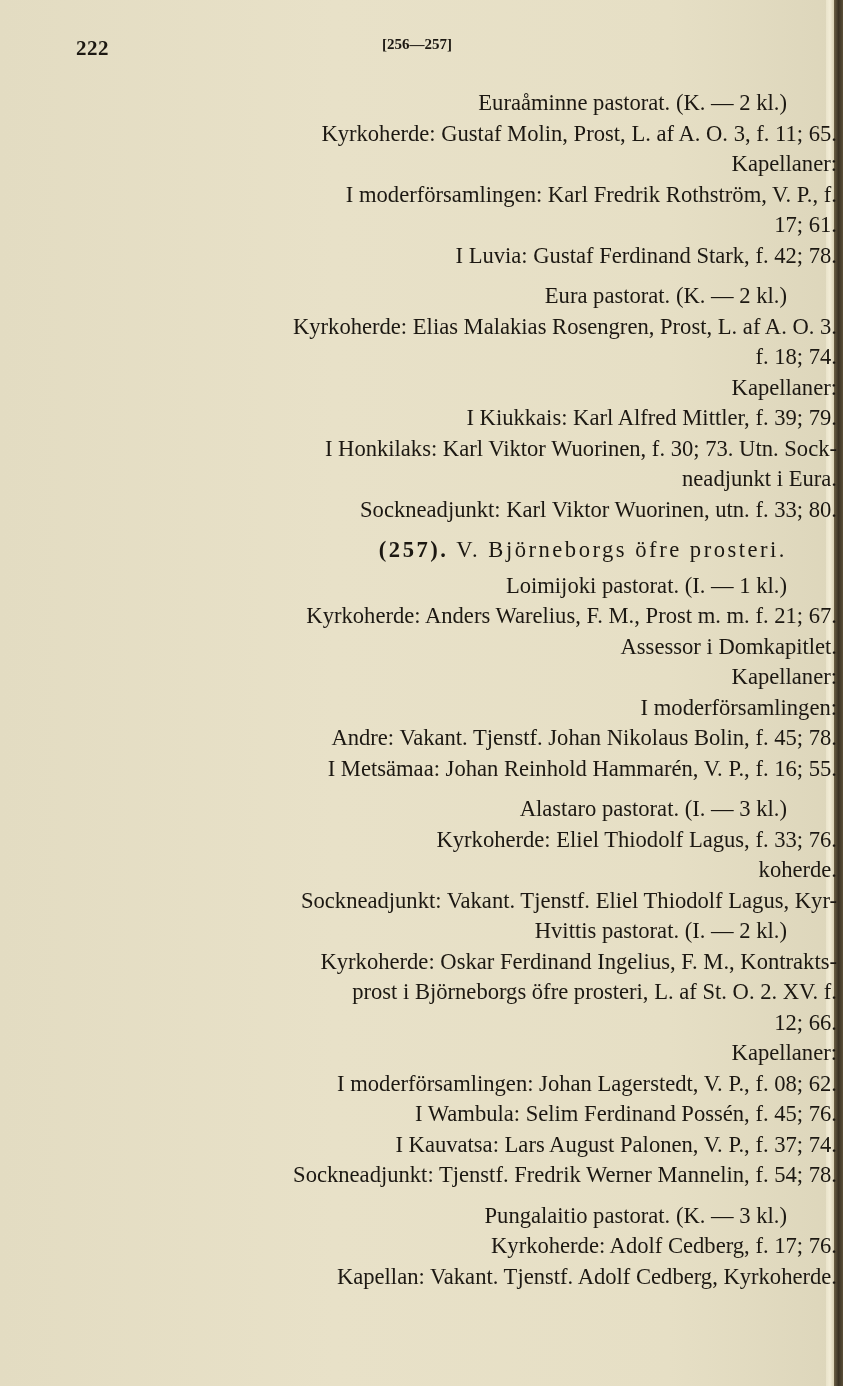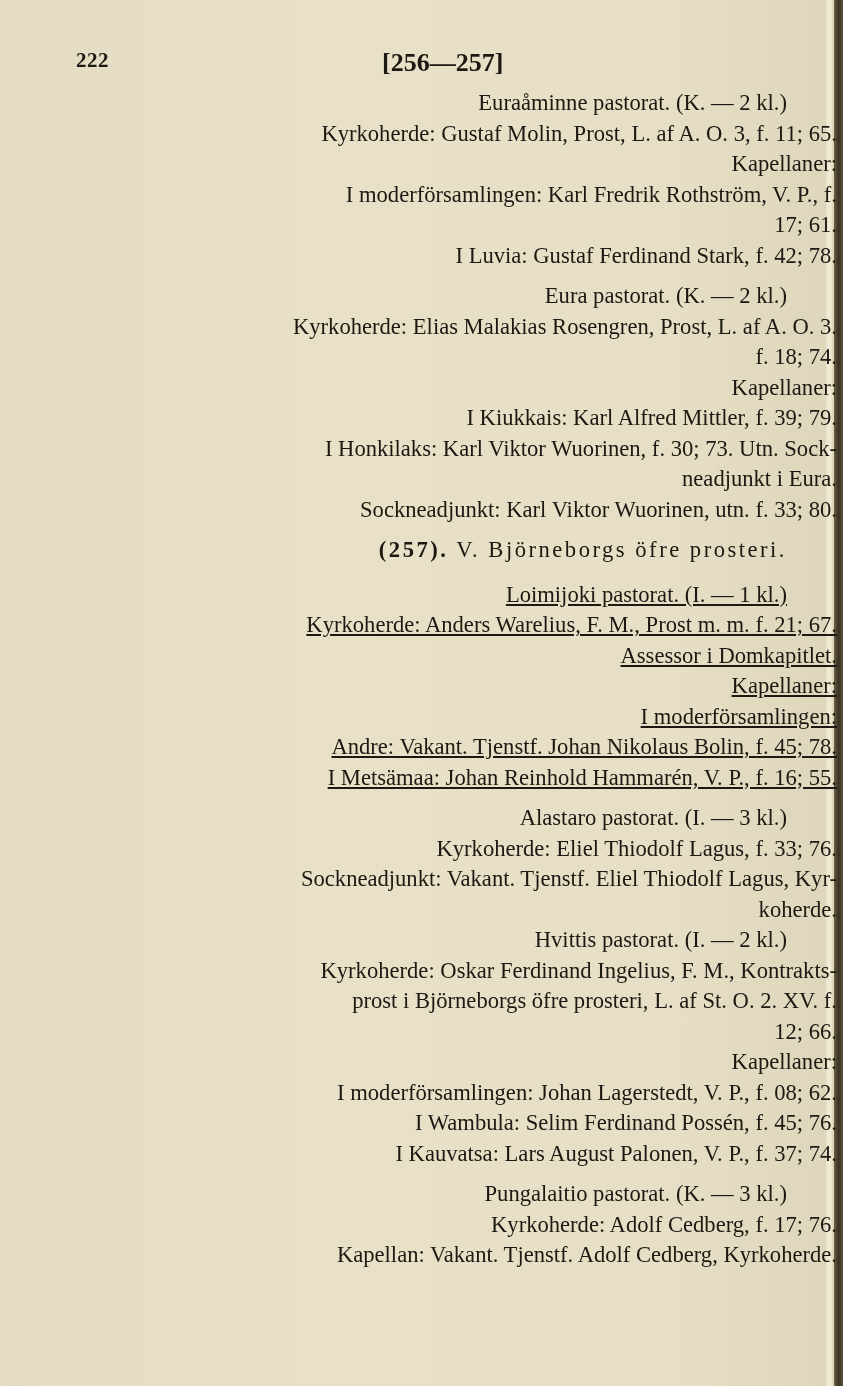--- a/index.html
+++ b/index.html
@@ -34,39 +34,39 @@
     .edge-dark {
       position: absolute;
       left: 834px;
       top: 0;
       width: 9px;
       height: 1386px;
       background: linear-gradient(90deg, #6b5f45, #3a3224 50%, #5a4e37);
     }
     .running-head {
       position: absolute;
-      top: 48px;
+      top: 36px;
       left: 0;
       width: 843px;
       height: 30px;
     }
     .page-number {
       position: absolute;
       left: 76px;
       top: 0;
       font-size: 21px;
       font-family: "Liberation Serif", serif;
       font-weight: bold;
       letter-spacing: 0.5px;
     }
     .section-range {
       position: absolute;
       left: 382px;
       top: 0;
-      font-size: 26px;
+      font-size: 15px;
       font-family: "Liberation Serif", serif;
       font-weight: bold;
     }
     .content {
       position: absolute;
       left: 47px;
       top: 88px;
       width: 790px;
       font-family: "Liberation Serif", serif;
       font-size: 22.6px;
@@ -77,21 +77,21 @@
       height: 30.5px;
       text-align: right;
     }
     .center {
       text-align: right;
       width: 740px;
     }
     .indent1 { padding-left: 29px; }
     .indent2 { padding-left: 57px; }
     .gap-before { margin-top: 10px; }
-    .gap-small { margin-top: 14px; text-decoration: underline; }
+    .gap-small { margin-top: 5px; }
     .prosteri {
       letter-spacing: 2.5px;
     }
     .bold { font-weight: bold; }
   </style>
 </head>
 <body>
 
 <div class="page"></div>
 <div class="edge-light"></div>
@@ -135,33 +135,34 @@
     <div class="line indent1">Assessor i Domkapitlet.</div>
     <div class="line">Kapellaner:</div>
     <div class="line indent1">I moderförsamlingen:</div>
     <div class="line indent1">Andre: Vakant. Tjenstf. Johan Nikolaus Bolin, f. 45; 78.</div>
     <div class="line indent1">I Metsämaa: Johan Reinhold Hammarén, V. P., f. 16; 55.</div>
   </div>
 
   <div class="gap-before">
     <div class="line center">Alastaro pastorat. (I. — 3 kl.)</div>
     <div class="line">Kyrkoherde: Eliel Thiodolf Lagus, f. 33; 76.</div>
+    <div class="line indent1">koherde.</div>
     <div class="line">Sockneadjunkt: Vakant. Tjenstf. Eliel Thiodolf Lagus, Kyr-</div>
-    <div class="line indent1">koherde.</div>
   </div>
 
   <div>
     <div class="line center">Hvittis pastorat. (I. — 2 kl.)</div>
     <div class="line">Kyrkoherde: Oskar Ferdinand Ingelius, F. M., Kontrakts-</div>
     <div class="line indent1">prost i Björneborgs öfre prosteri, L. af St. O. 2. XV. f.</div>
     <div class="line indent2">12; 66.</div>
     <div class="line">Kapellaner:</div>
     <div class="line indent1">I moderförsamlingen: Johan Lagerstedt, V. P., f. 08; 62.</div>
     <div class="line indent1">I Wambula: Selim Ferdinand Possén, f. 45; 76.</div>
     <div class="line indent1">I Kauvatsa: Lars August Palonen, V. P., f. 37; 74.</div>
+    <div class="line">Sockneadjunkt: Tjenstf. Fredrik Werner Mannelin, f. 54; 78.</div>
   </div>
 
   <div class="gap-before">
     <div class="line center">Pungalaitio pastorat. (K. — 3 kl.)</div>
     <div class="line">Kyrkoherde: Adolf Cedberg, f. 17; 76.</div>
     <div class="line">Kapellan: Vakant. Tjenstf. Adolf Cedberg, Kyrkoherde.</div>
   </div>
 
 </div>
 

